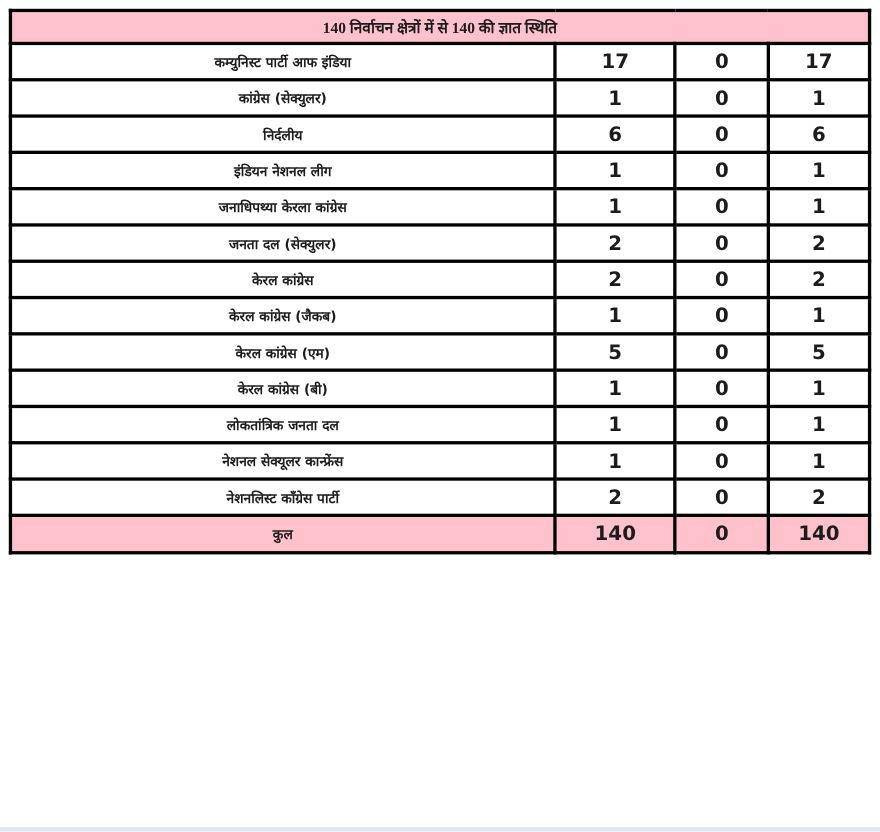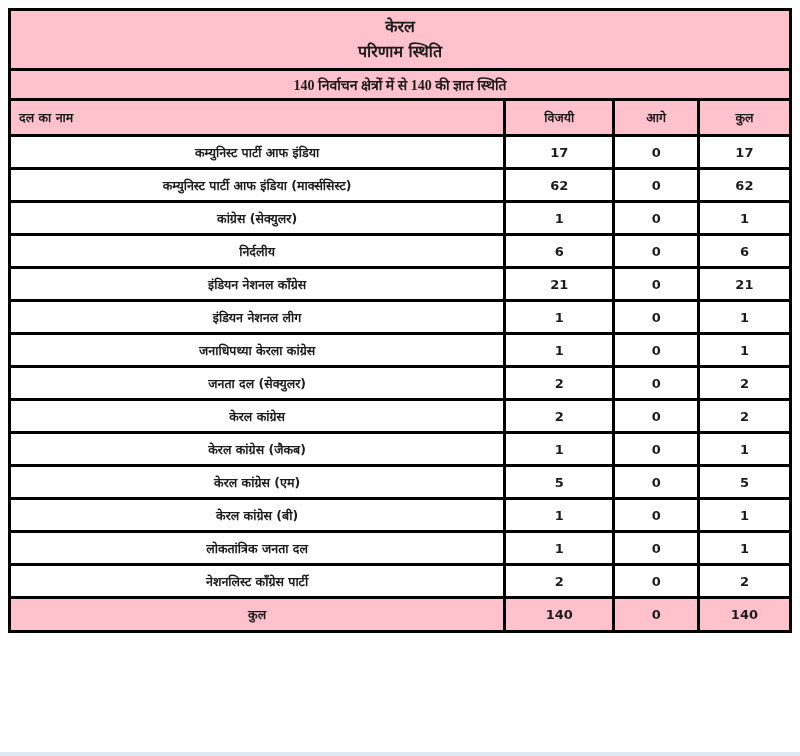--- a/index.html
+++ b/index.html
@@ -47,21 +47,21 @@
   }
   .col-header th{
     background:var(--pink);
     height:36px;
     font-size:12.5px;
   }
   th.party-col{text-align:left;}
   th.num-col{text-align:center;}
   tbody td{height:33px;font-size:12.5px;background:#ffffff;}
   td.party-cell{text-align:center;}
-  td.num-cell{text-align:center;font-size:13px;}
+  td.num-cell{text-align:center;font-size:18px;}
   tr.footer-row td{
     background:var(--pink);
     height:34px;
   }
   .bottom-strip{
     position:fixed;
     left:0;right:0;bottom:0;
     height:4px;
     background:var(--strip);
   }
@@ -72,71 +72,47 @@
 <div class="page">
   <table class="results">
     <colgroup>
       <col style="width:63.4%">
       <col style="width:14%">
       <col style="width:10.8%">
       <col style="width:11.8%">
     </colgroup>
     <thead>
       <tr>
-        <td class="title-cell" colspan="4">
-          <div class="title-line">केरल</div>
-          <div class="title-line">परिणाम स्थिति</div>
-        </td>
-      </tr>
-      <tr>
         <td class="subtitle-cell" colspan="4">140 निर्वाचन क्षेत्रों में से 140 की ज्ञात स्थिति</td>
-      </tr>
-      <tr class="col-header">
-        <th class="party-col">दल का नाम</th>
-        <th class="num-col">विजयी</th>
-        <th class="num-col">आगे</th>
-        <th class="num-col">कुल</th>
       </tr>
     </thead>
     <tbody>
 
         <tr>
           <td class="party-cell">कम्युनिस्ट पार्टी आफ इंडिया</td>
           <td class="num-cell">17</td>
           <td class="num-cell">0</td>
           <td class="num-cell">17</td>
         </tr>
 
-        <tr>
-          <td class="party-cell">कम्युनिस्ट पार्टी आफ इंडिया (मार्क्ससिस्ट)</td>
-          <td class="num-cell">62</td>
-          <td class="num-cell">0</td>
-          <td class="num-cell">62</td>
-        </tr>
 
         <tr>
           <td class="party-cell">कांग्रेस (सेक्युलर)</td>
           <td class="num-cell">1</td>
           <td class="num-cell">0</td>
           <td class="num-cell">1</td>
         </tr>
 
         <tr>
           <td class="party-cell">निर्दलीय</td>
           <td class="num-cell">6</td>
           <td class="num-cell">0</td>
           <td class="num-cell">6</td>
         </tr>
 
-        <tr>
-          <td class="party-cell">इंडियन नेशनल काँग्रेस</td>
-          <td class="num-cell">21</td>
-          <td class="num-cell">0</td>
-          <td class="num-cell">21</td>
-        </tr>
 
         <tr>
           <td class="party-cell">इंडियन नेशनल लीग</td>
           <td class="num-cell">1</td>
           <td class="num-cell">0</td>
           <td class="num-cell">1</td>
         </tr>
 
 
         <tr>
@@ -181,20 +157,26 @@
           <td class="num-cell">1</td>
         </tr>
 
         <tr>
           <td class="party-cell">लोकतांत्रिक जनता दल</td>
           <td class="num-cell">1</td>
           <td class="num-cell">0</td>
           <td class="num-cell">1</td>
         </tr>
 
+        <tr>
+          <td class="party-cell">नेशनल सेक्यूलर कान्फ्रेंस</td>
+          <td class="num-cell">1</td>
+          <td class="num-cell">0</td>
+          <td class="num-cell">1</td>
+        </tr>
 
         <tr>
           <td class="party-cell">नेशनलिस्ट काँग्रेस पार्टी</td>
           <td class="num-cell">2</td>
           <td class="num-cell">0</td>
           <td class="num-cell">2</td>
         </tr>
 
       </tbody>
     <tbody>

